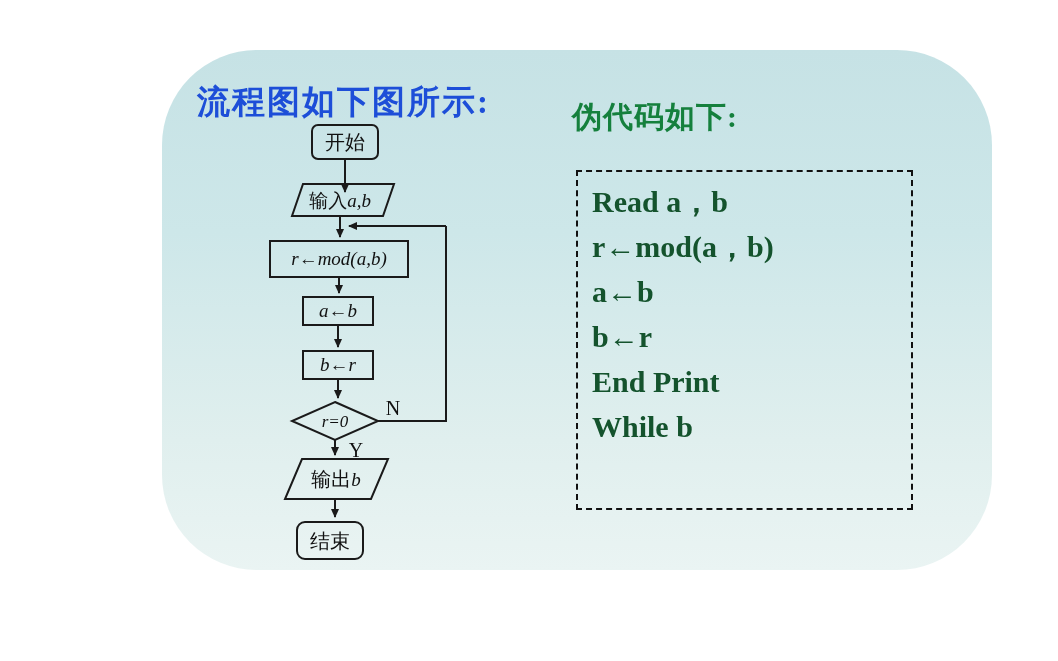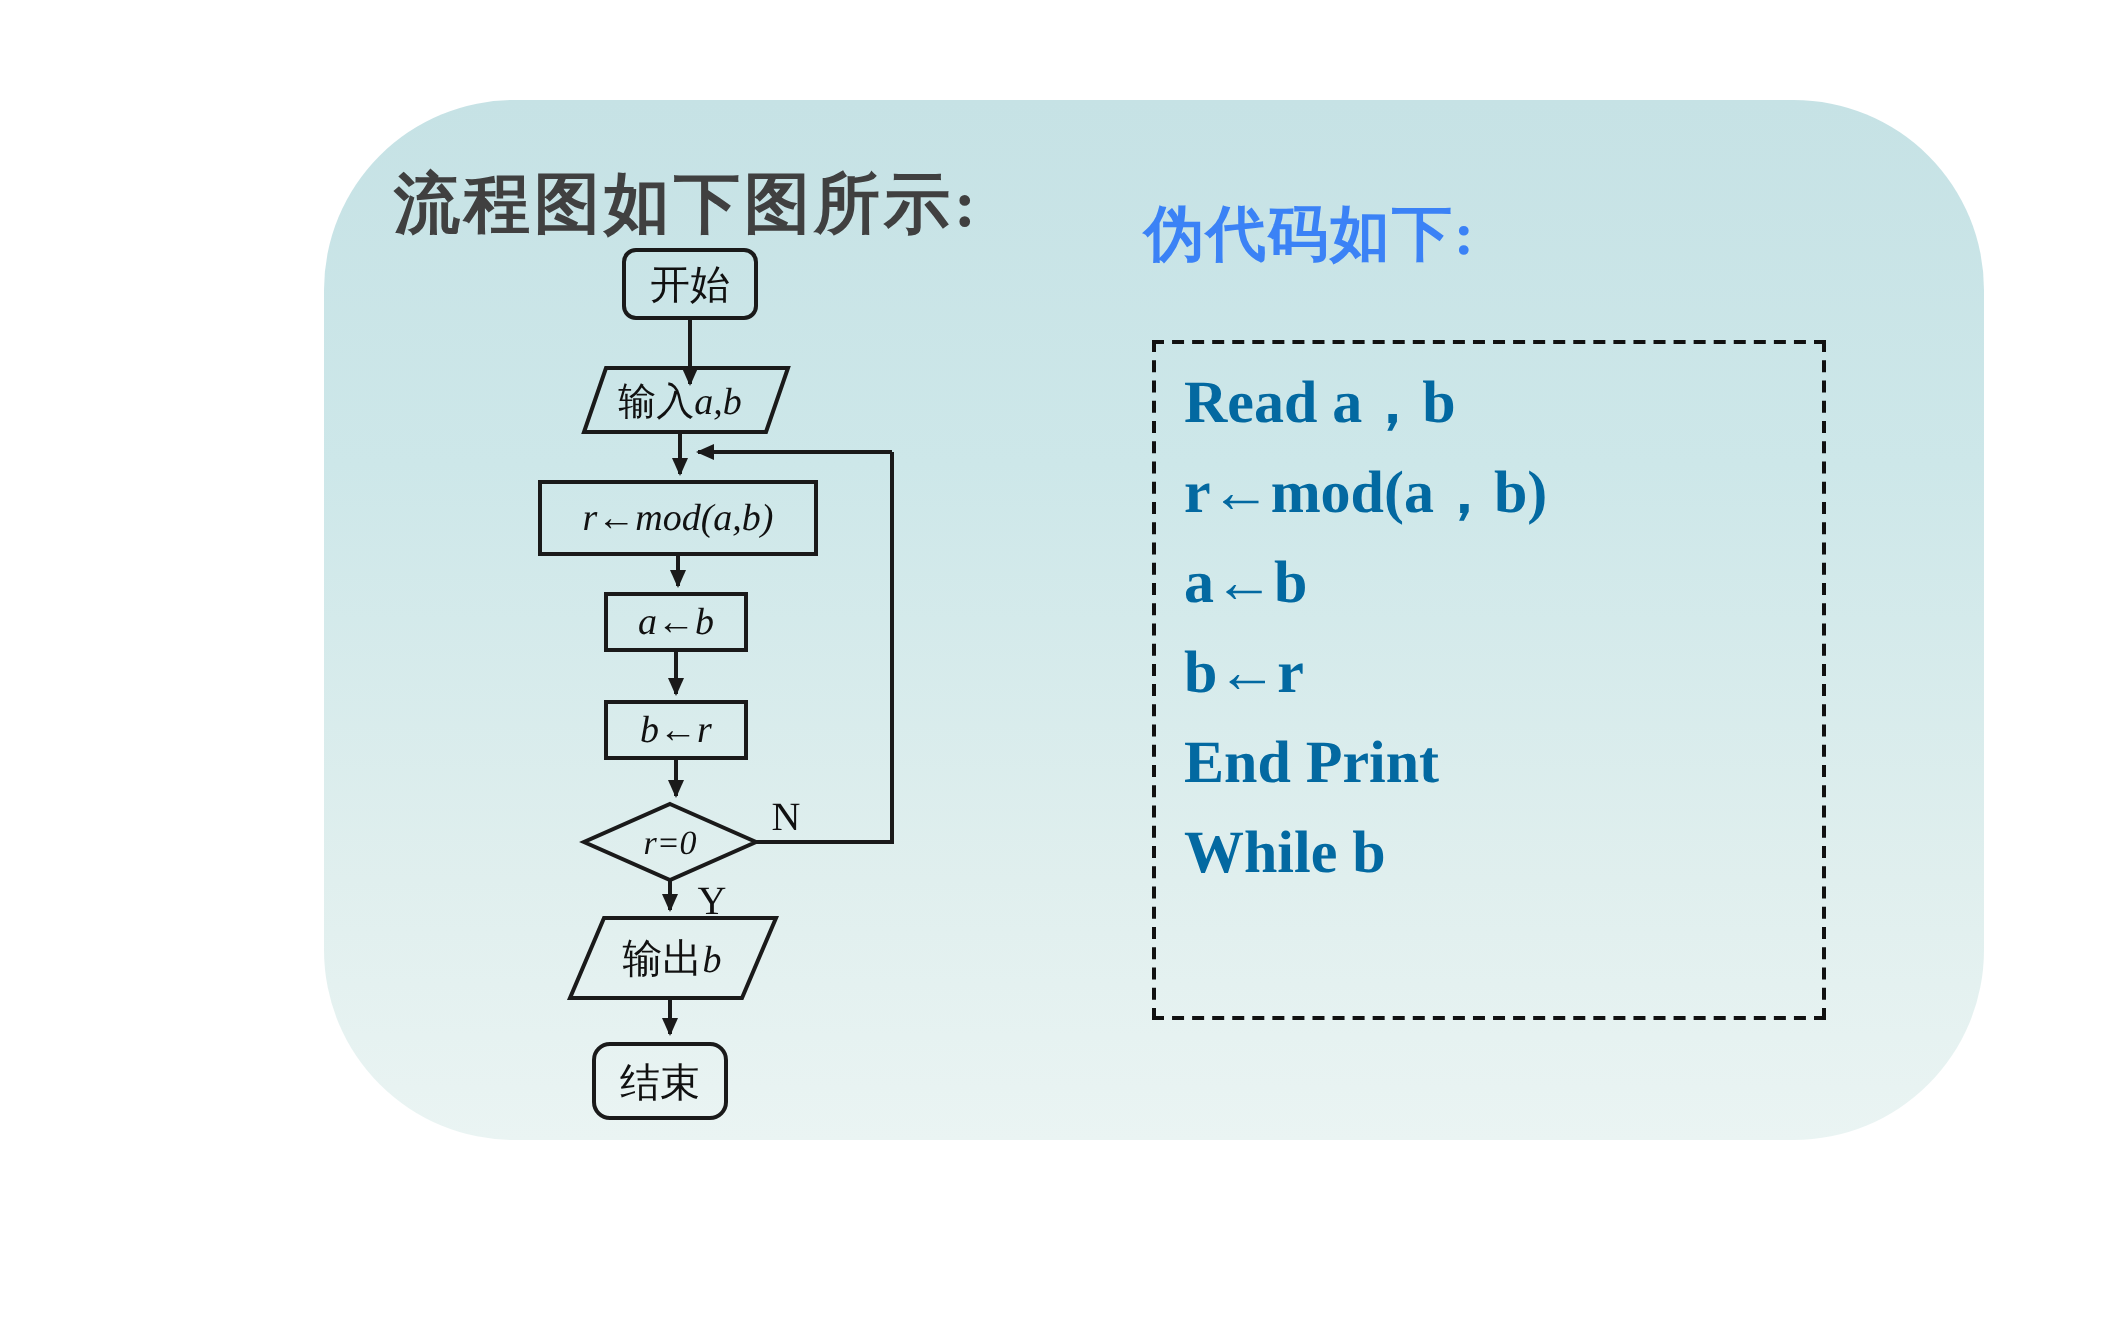--- a/index.html
+++ b/index.html
@@ -8,35 +8,35 @@
     font-family:"Liberation Serif","DejaVu Serif",serif;
     overflow:hidden;
   }
   .panel{
     position:absolute;left:162px;top:50px;width:830px;height:520px;
     border-radius:95px;
     background:linear-gradient(180deg,#c6e2e5 0%,#cde7e9 35%,#e0efee 75%,#eaf4f3 100%);
   }
   .flow-title{
     position:absolute;left:197px;top:80px;
-    font-size:33px;letter-spacing:2px;color:#404040;font-weight:600;
+    font-size:33px;letter-spacing:2px;color:#1d4ed8;font-weight:600;
     font-family:"Liberation Serif","DejaVu Serif",serif;
   }
   .pseudo-title{
     position:absolute;left:572px;top:97px;
-    font-size:30px;letter-spacing:1px;color:#3b82f6;font-weight:600;
+    font-size:30px;letter-spacing:1px;color:#15803d;font-weight:600;
     font-family:"Liberation Serif","DejaVu Serif",serif;
   }
   .pseudo-box{
     position:absolute;left:576px;top:170px;width:337px;height:340px;
     border:2px dashed #111;box-sizing:border-box;
     padding:7px 0 0 14px;
   }
   .pseudo-line{
-    font-size:30px;line-height:45px;font-weight:bold;color:#0369a1;
+    font-size:30px;line-height:45px;font-weight:bold;color:#14532d;
     font-family:"Liberation Serif","DejaVu Serif",serif;
     white-space:nowrap;
   }
   svg.flow{position:absolute;left:0;top:0;}
   svg.flow .shape{fill:none;stroke:#1a1a1a;stroke-width:2;}
   svg.flow .wire{fill:none;stroke:#1a1a1a;stroke-width:2;}
   svg.flow text{
     fill:#111;font-family:"Liberation Serif","DejaVu Serif",serif;
     text-anchor:middle;
   }

